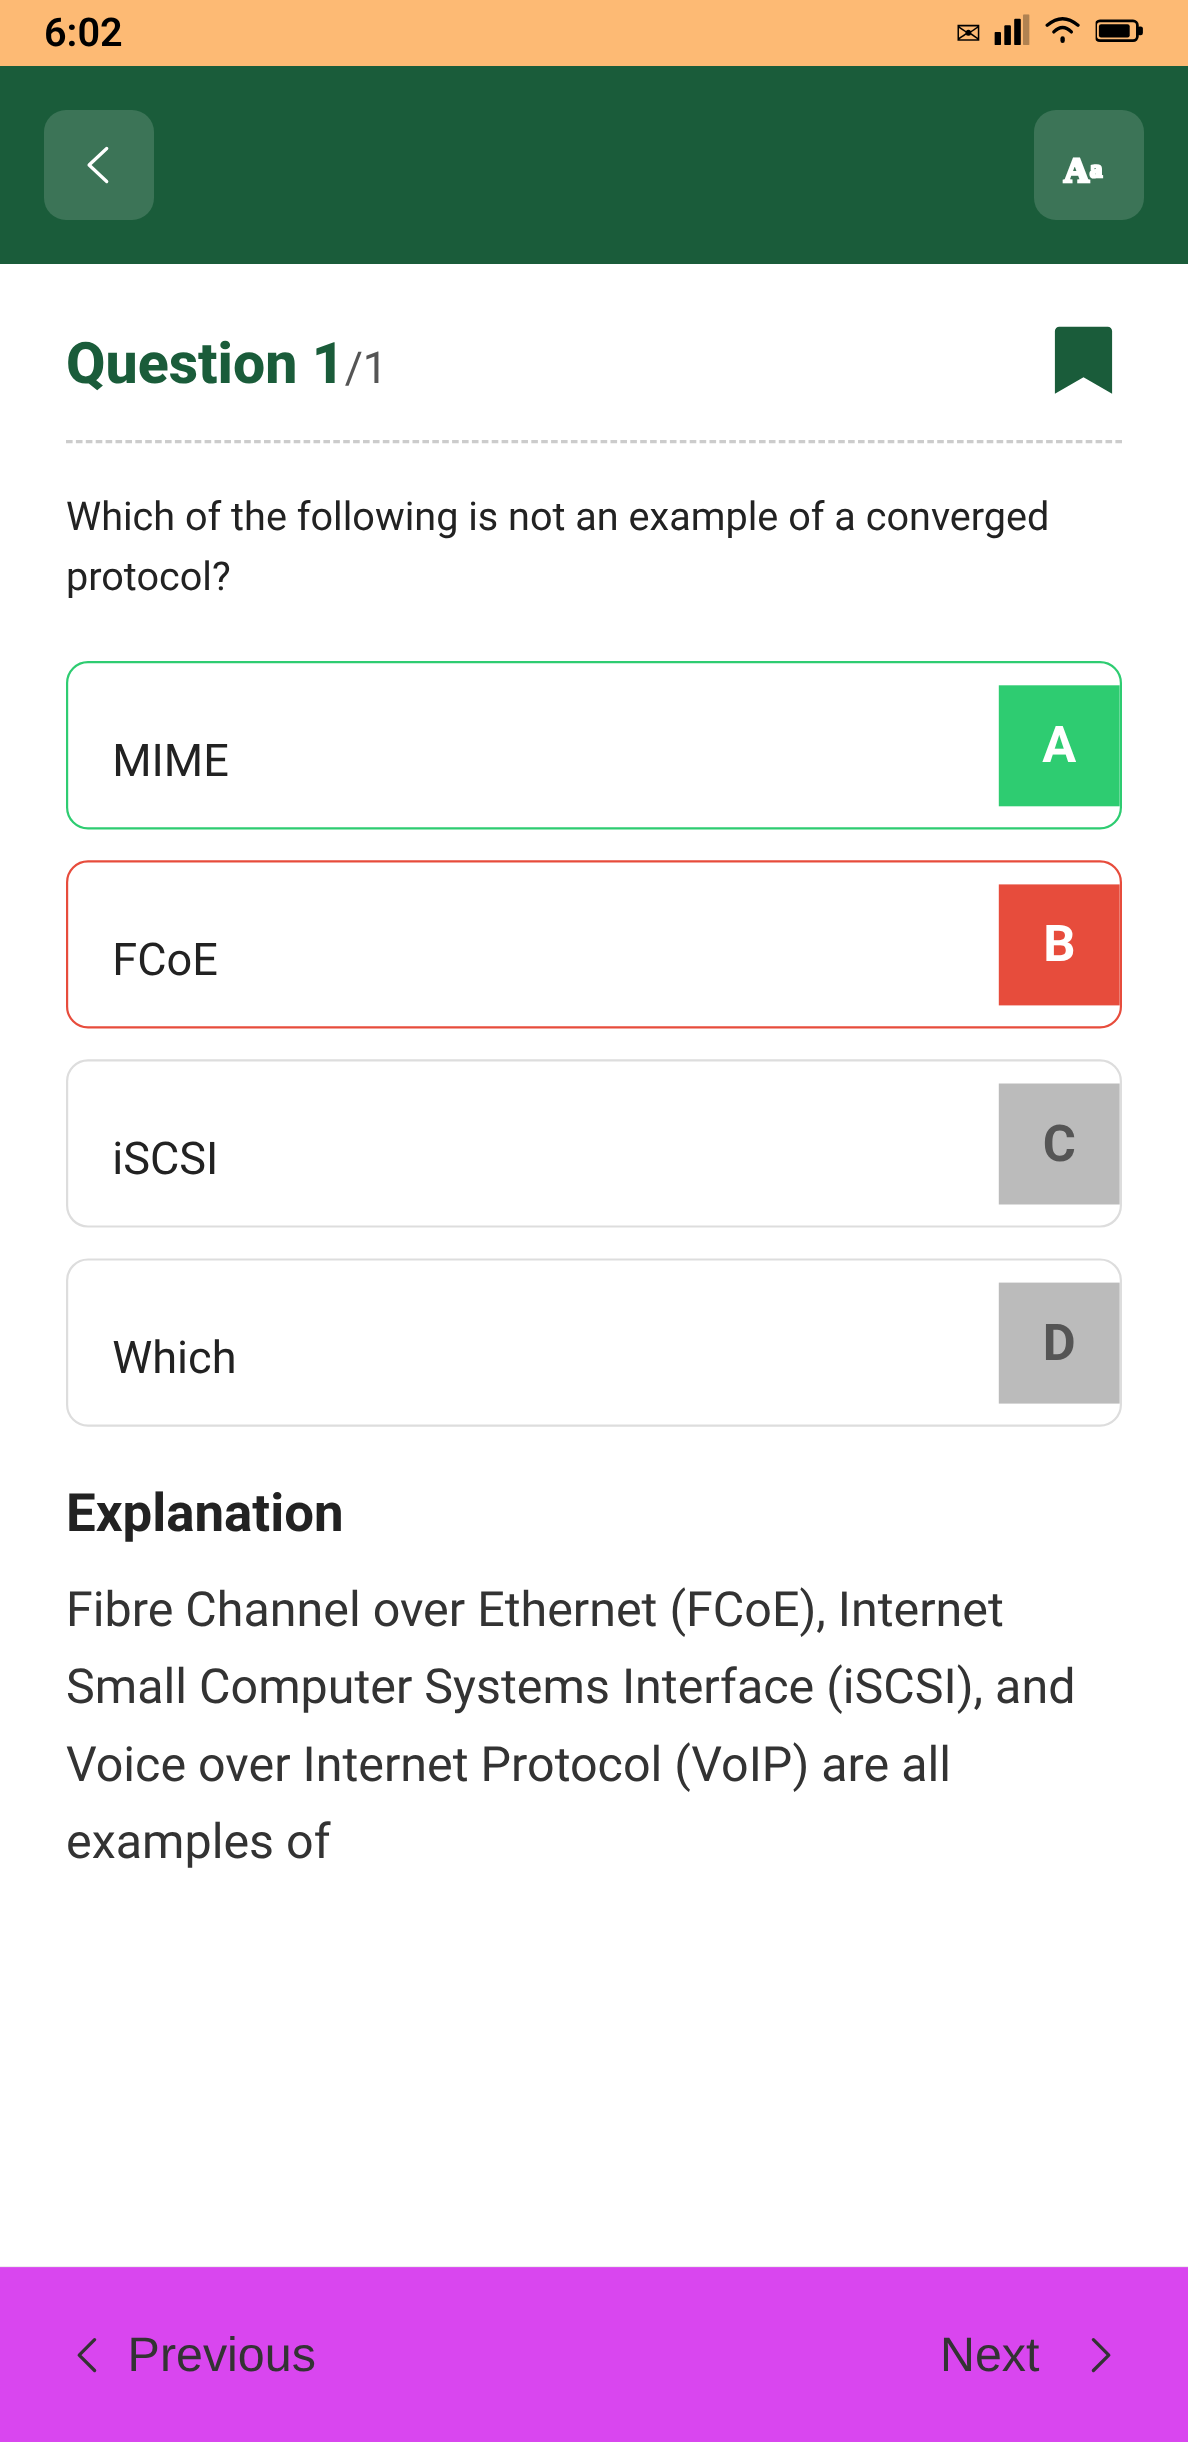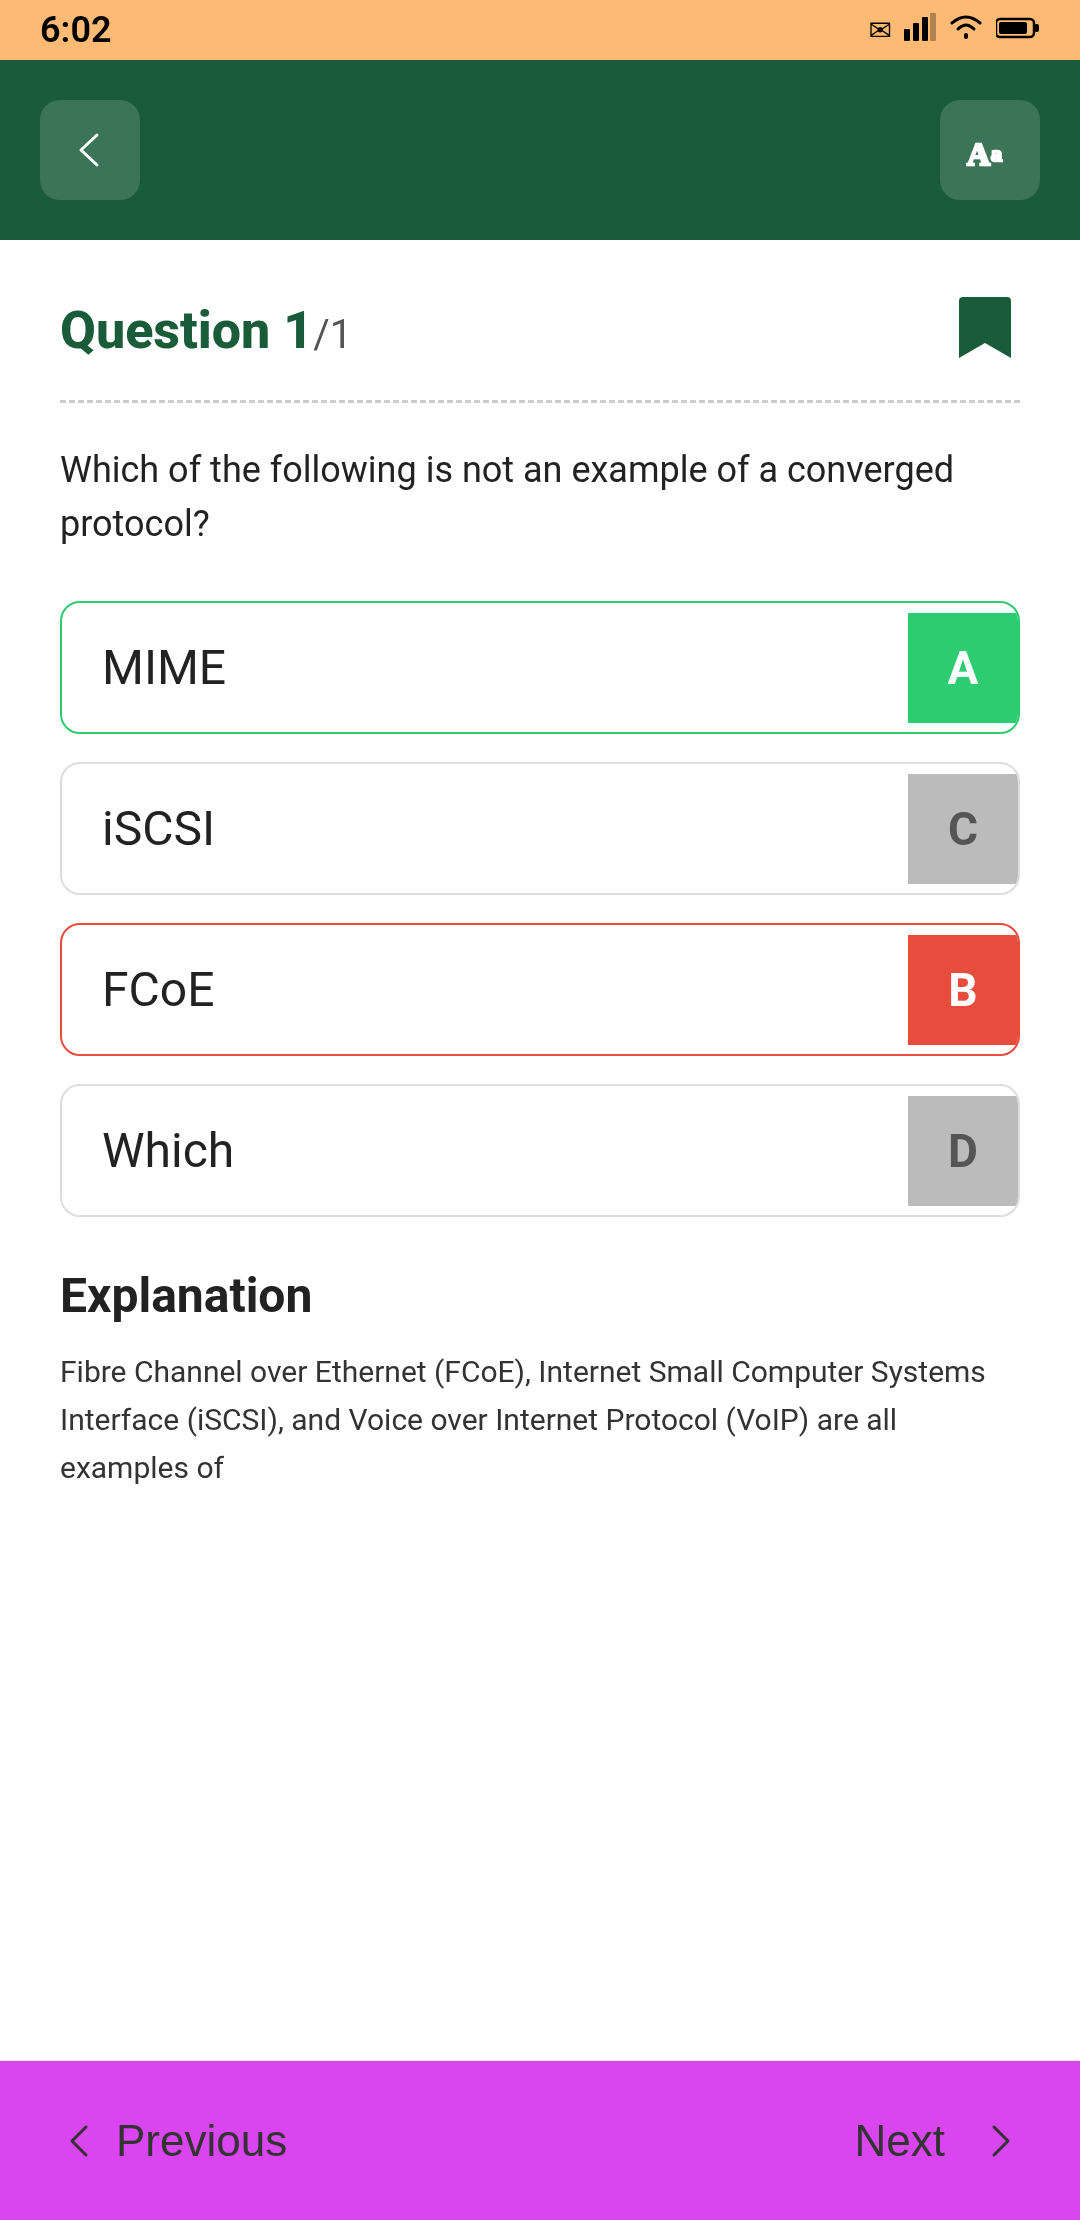--- a/index.html
+++ b/index.html
@@ -155,23 +155,24 @@
       cursor: pointer;
     }
     .answer-option.correct {
       border-color: #2ecc71;
     }
     .answer-option.incorrect {
       border-color: #e74c3c;
     }
     .answer-text {
       flex: 1;
-      font-size: 48px;
+      font-size: 41px;
       padding: 36px 40px;
       color: #222;
+      margin-top: 29px;
     }
     .answer-label {
       width: 110px;
       min-height: 110px;
       display: flex;
       align-items: center;
       justify-content: center;
       font-size: 46px;
       font-weight: 700;
       color: #fff;
@@ -185,21 +186,21 @@
     }
 
     
     .explanation-title {
       font-size: 48px;
       font-weight: 700;
       color: #222;
       margin: 50px 0 24px;
     }
     .explanation-text {
-      font-size: 30px;
+      font-size: 44px;
       line-height: 1.6;
       color: #333;
     }
 
     
     .bottom-nav {
       position: fixed;
       bottom: 0;
       left: 0;
       width: 1080px;
@@ -303,28 +304,28 @@
 
   <p class="question-text">Which of the following is not an example of a converged protocol?</p>
 
   <div>
 
     <div class="answer-option correct">
       <span class="answer-text">MIME</span>
       <div class="answer-label correct-bg">A</div>
     </div>
 
+    <div class="answer-option incorrect">
+      <span class="answer-text">FCoE</span>
+      <div class="answer-label incorrect-bg">B</div>
+    </div>
+
     <div class="answer-option">
       <span class="answer-text">iSCSI</span>
       <div class="answer-label" style="background:#bbb; color:#555;">C</div>
-    </div>
-
-    <div class="answer-option incorrect">
-      <span class="answer-text">FCoE</span>
-      <div class="answer-label incorrect-bg">B</div>
     </div>
 
     <div class="answer-option">
       <span class="answer-text">Which</span>
       <div class="answer-label" style="background:#bbb; color:#555;">D</div>
     </div>
 
   </div>
 
   <h2 class="explanation-title">Explanation</h2>

